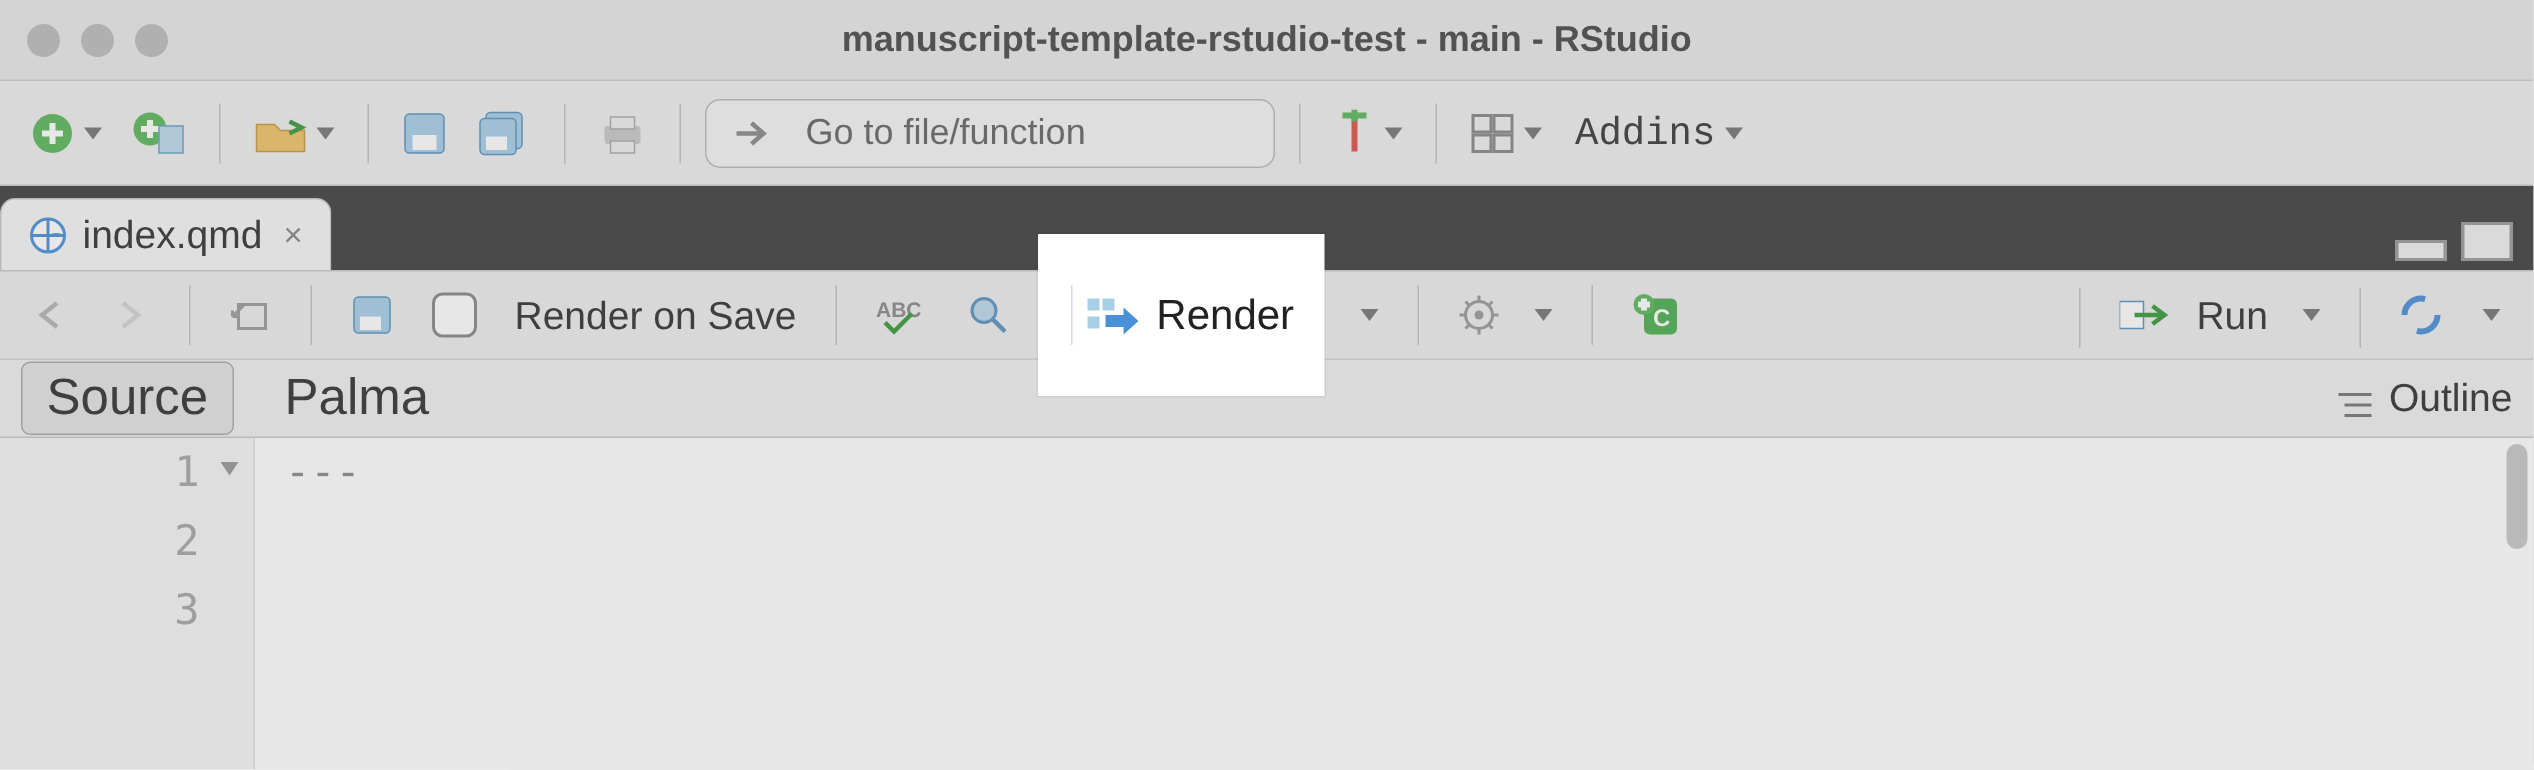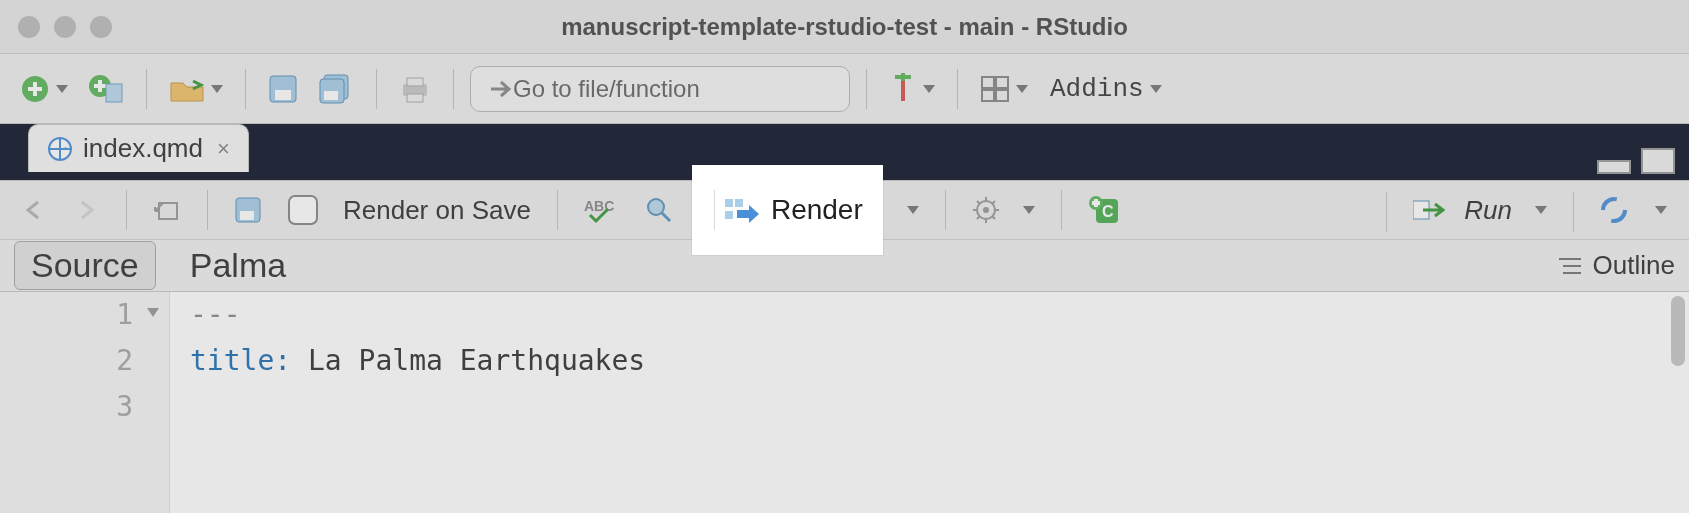--- a/index.html
+++ b/index.html
@@ -76,39 +76,38 @@
   .goto-box {
     display: flex;
     align-items: center;
     height: 46px;
     border: 1px solid #b9b9b9;
     border-radius: 10px;
     background: #f4f4f4;
     padding: 0 18px;
     font-size: 24px;
     color: #666;
-    gap: 0;
+    gap: 24px;
     min-width: 380px;
   }
   .addins-label {
     font-size: 26px;
     color: #3a3a3a;
     margin-left: 8px;
     display: flex;
     align-items: center;
     font-family: Liberation Mono, monospace;
   }
 
   
   .tabstrip {
     height: 56px;
     display: flex;
-    align-items: flex-start;
-    padding-left: 28px;
-    background: #0f172a;
+    align-items: flex-end;
+    background: #404040;
     position: relative;
   }
   .file-tab {
     display: flex;
     align-items: center;
     gap: 10px;
     height: 48px;
     background: #f6f6f6;
     border: 1px solid #c7c7c7;
     border-bottom: none;
@@ -160,31 +159,31 @@
     background: #fff;
     margin-right: 8px;
   }
   .render-on-save { font-size: 26px; color: #333; }
 
   
   .render-highlight {
     position: relative;
     z-index: 10;
     background: #ffffff;
-    height: 90px;
+    height: 108px;
     margin: -18px 0;
     display: flex;
     align-items: center;
     padding: 0 20px 0 14px;
     box-shadow: 0 0 0 1px rgba(0,0,0,0.05);
   }
   .render-highlight .et-sep { background:#d8d8d8; }
   .render-label { font-size: 28px; color: #222; margin-left: 10px; font-weight: 500; }
 
-  .right-tools { margin-left: auto; display: flex; align-items: flex-end; gap: 10px; font-style: italic; }
+  .right-tools { margin-left: auto; display: flex; align-items: flex-end; gap: 10px; }
 
   
   .mode-row {
     height: 52px;
     background: #f0f0f0;
     border-bottom: 1px solid #c9c9c9;
     display: flex;
     align-items: center;
     padding: 0 14px;
     gap: 18px;
@@ -195,21 +194,21 @@
     padding: 4px 16px;
     border-radius: 6px;
   }
   .mode-btn.active {
     border: 1px solid #a9a9a9;
     background: #e3e3e3;
   }
   .outline-btn {
     margin-left: auto;
     display: flex;
-    align-items: center;
+    align-items: flex-end;
     gap: 10px;
     font-size: 26px;
     color: #333;
   }
 
   
   .editor {
     background: #ffffff;
     font-family: "Menlo", "Consolas", monospace;
     font-size: 28px;
@@ -479,18 +478,17 @@
 </div>
 
 <div class="editor">
   <div class="gutter" id="gutter">
       <div class="ln">1<div class="fold"></div></div>
       <div class="ln">2</div>
       <div class="ln">3</div>
     </div>
   <div class="code" id="code">
       <div class="line"><span class="tok-meta">---</span></div>
-      <div class="line"><span class="tok-key">title:</span><span class="tok-str"> La Palma Earthquakes</span></div>
     </div>
   <div class="scrollbar"></div>
 </div>
 
 <div class="dim-overlay"></div>
 
 </body></html>

